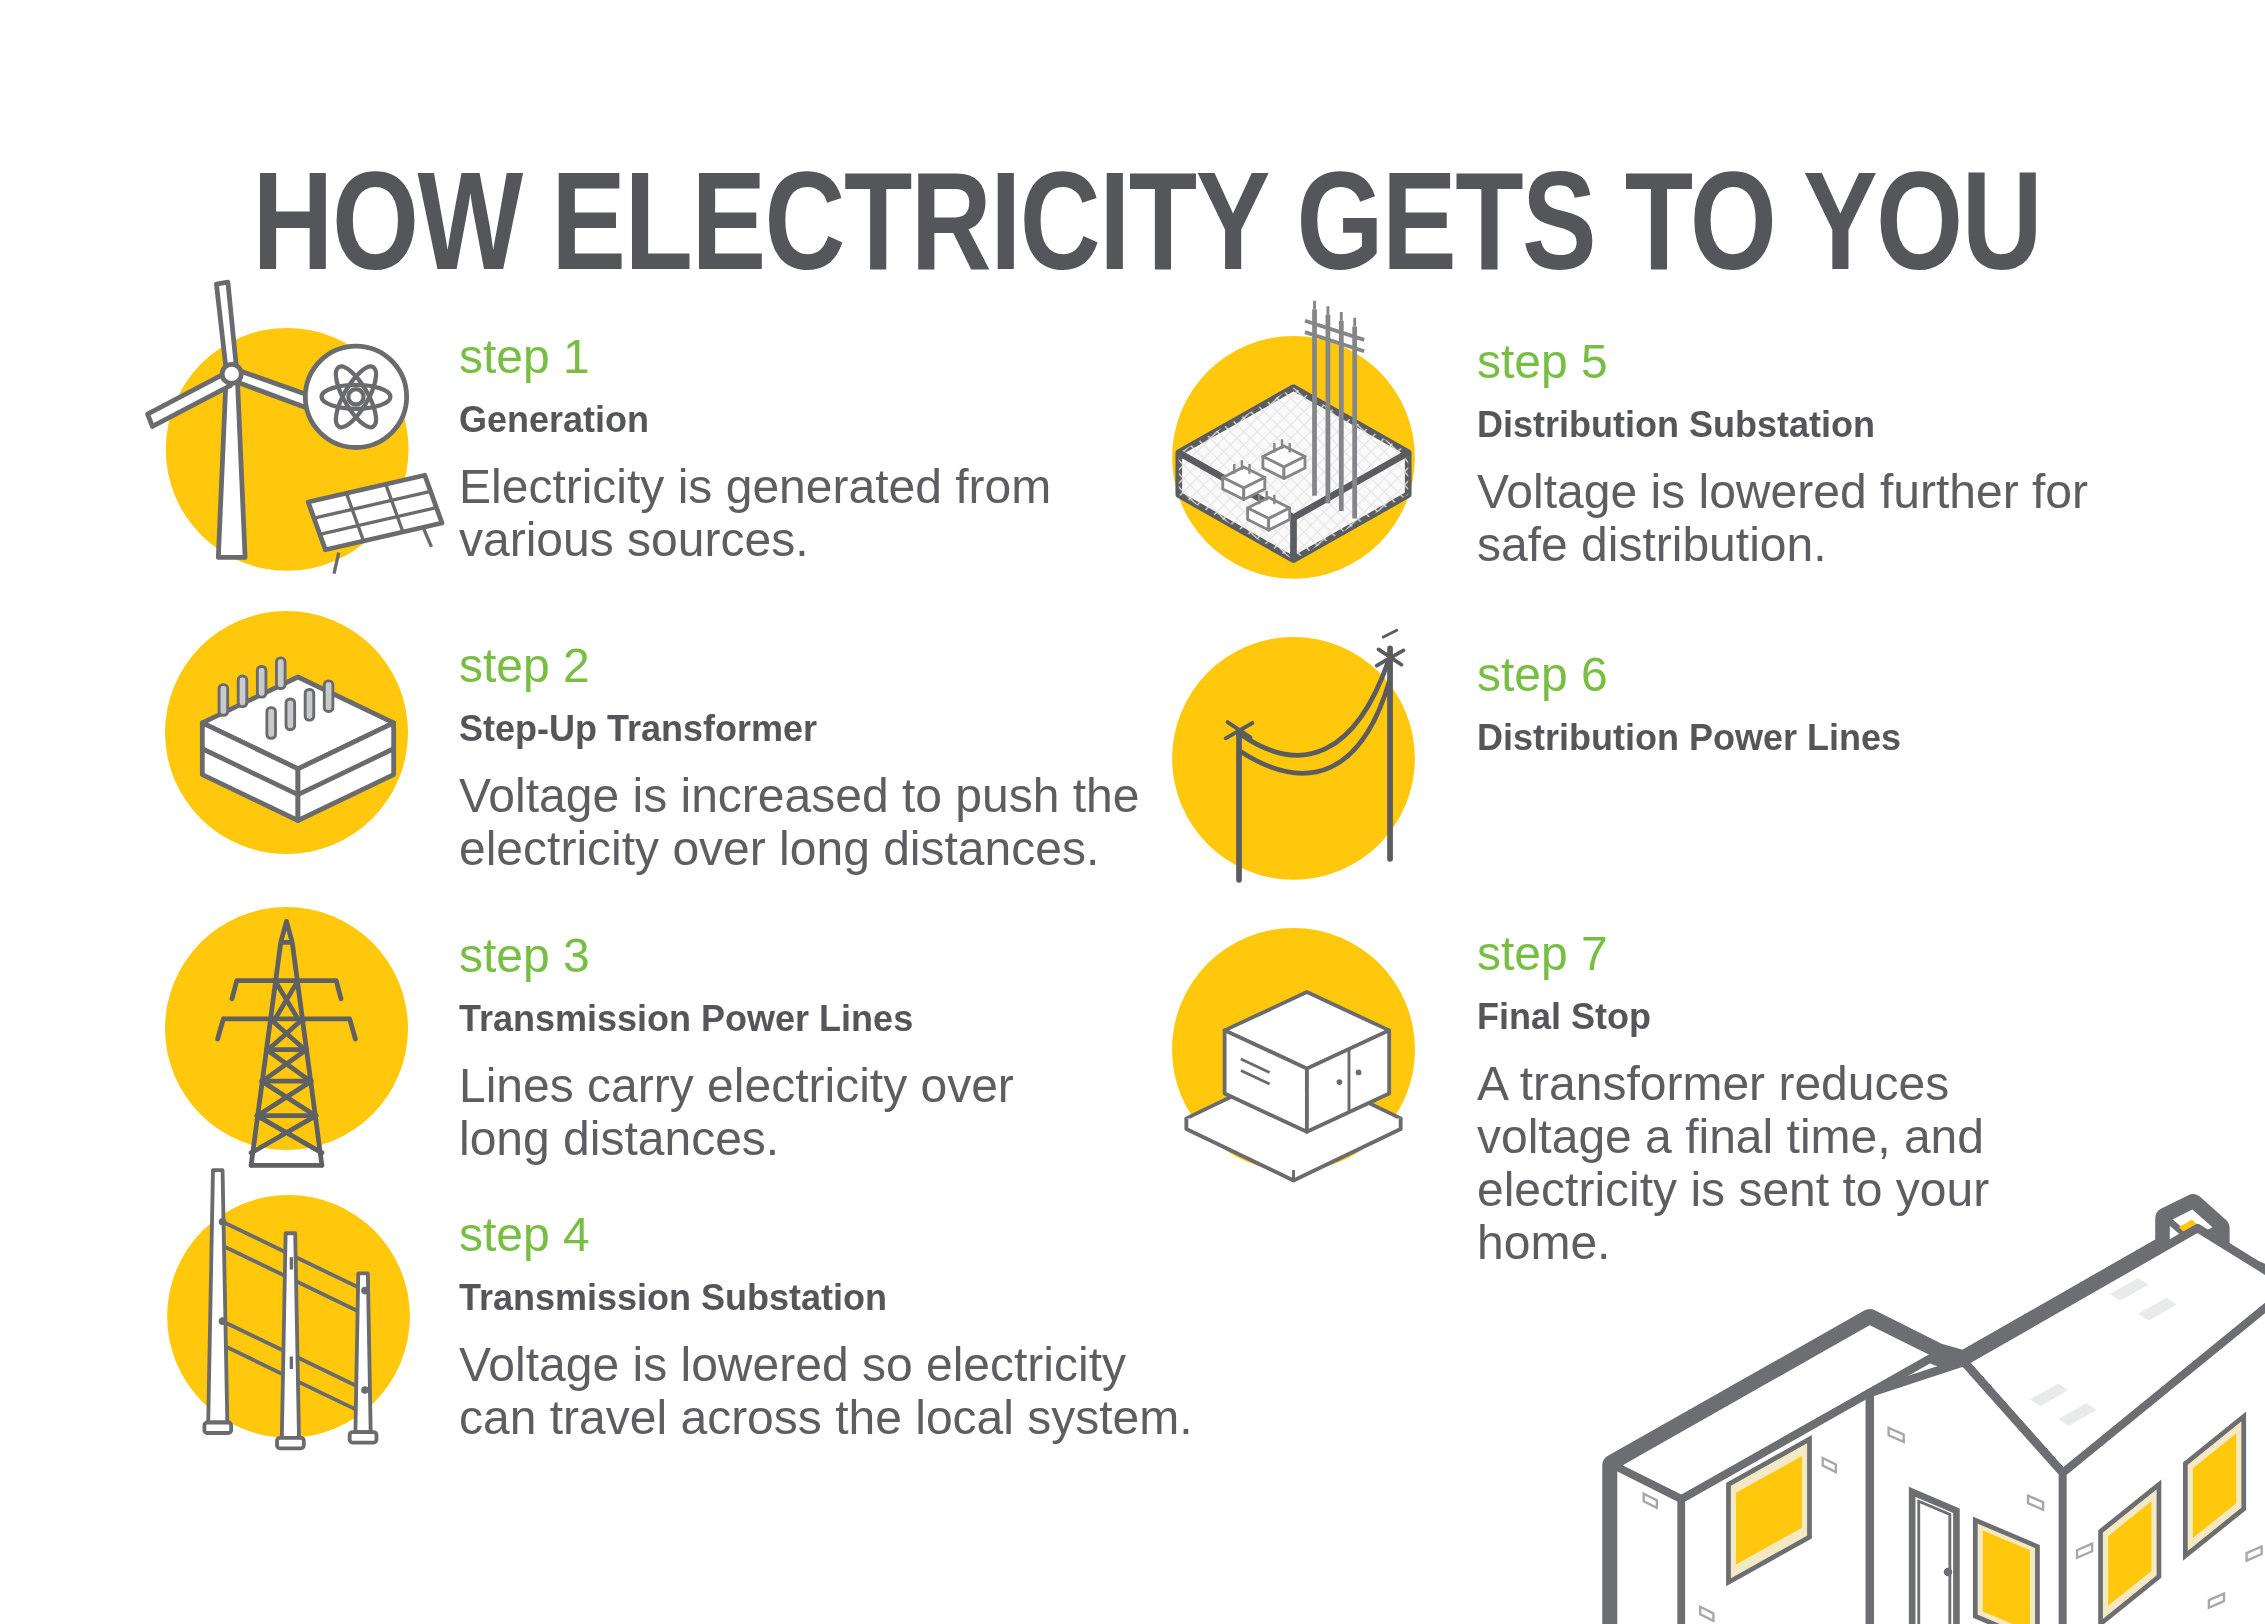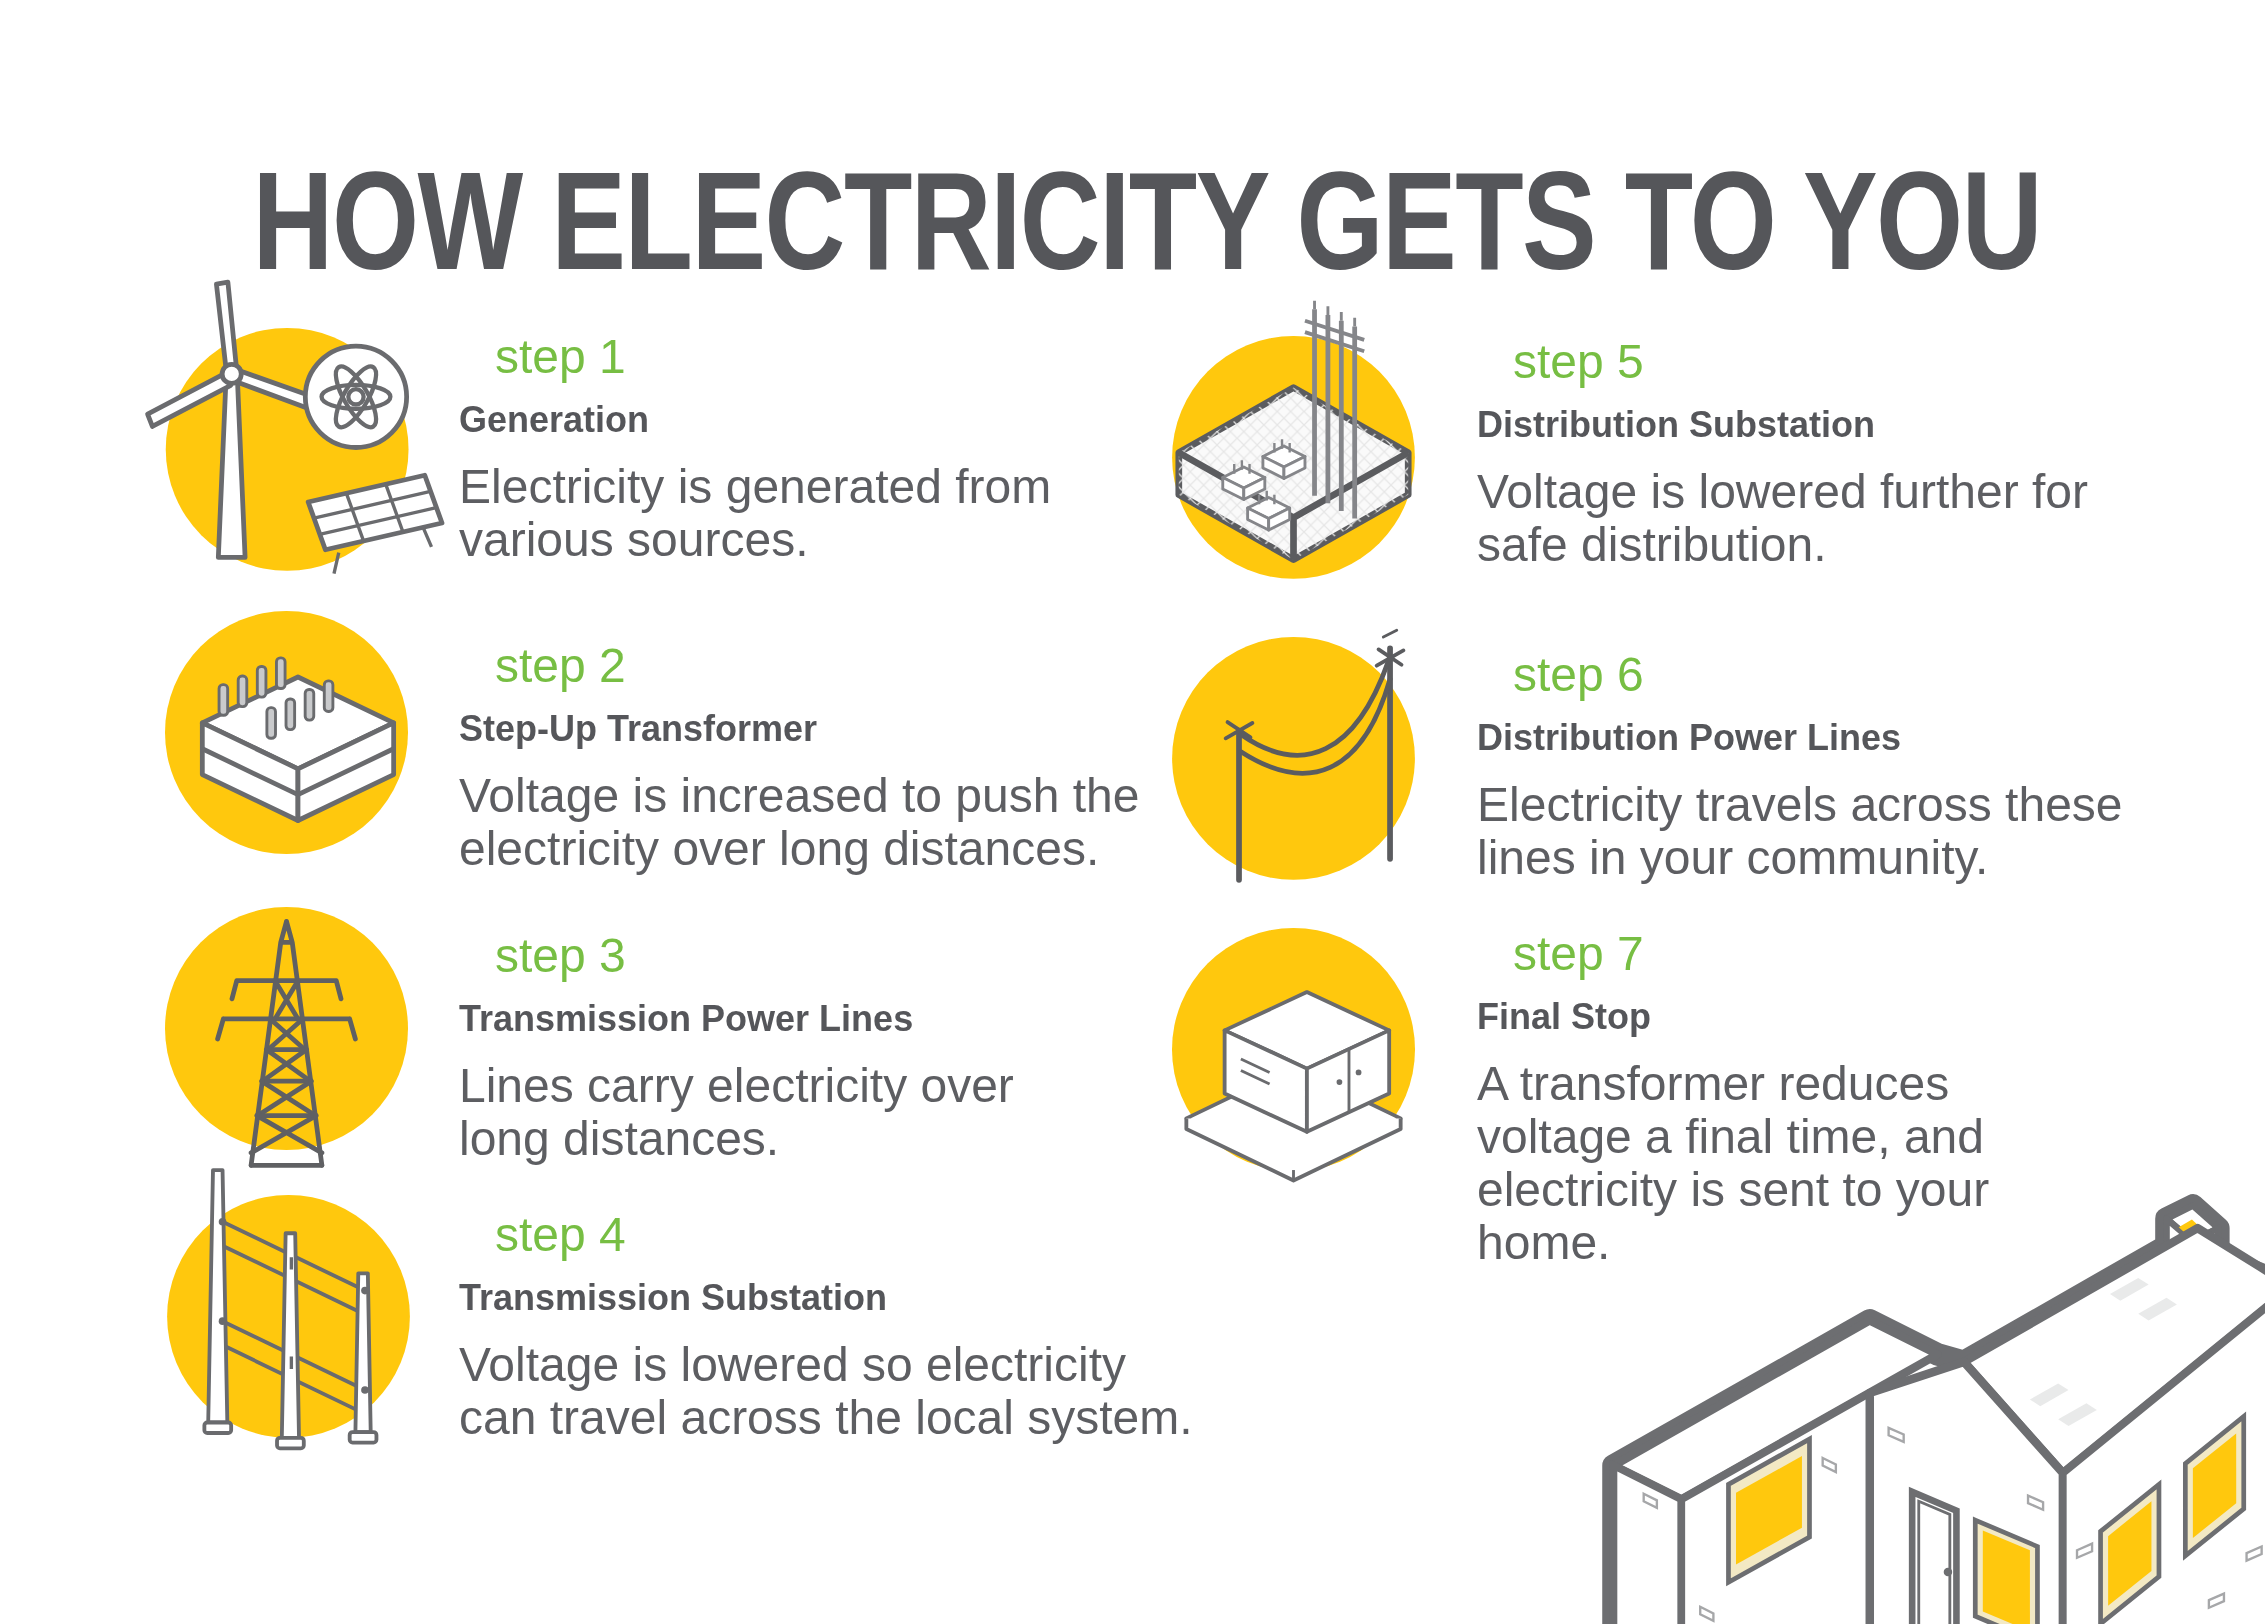--- a/index.html
+++ b/index.html
@@ -9,21 +9,21 @@
   }
   .title{
     position:absolute;top:151px;left:0;width:100%;text-align:right;white-space:nowrap;
   }
   .title span{
     display:inline-block;font-size:140px;line-height:1;font-weight:700;
     color:var(--heading,#55565A);transform:scaleX(0.80);transform-origin:center;
     letter-spacing:-1.9px;
   }
   .step{position:absolute;}
-  .step-label{font-size:48px;line-height:54px;color:var(--green,#77BE43);margin-bottom:7.6px;margin-left:36px;}
+  .step-label{font-size:48px;line-height:54px;color:var(--green,#77BE43);margin-bottom:7.6px;}
   .step-title{font-size:36px;line-height:55px;font-weight:700;color:var(--heading,#55565A);margin-bottom:13.4px;}
   .step-desc{font-size:48px;line-height:53px;color:var(--body,#5D5E62);white-space:pre-line;}
   .icon{position:absolute;overflow:visible;}
   .house{position:absolute;left:1587px;top:1181px;width:688px;height:471px;overflow:visible;}
 </style>
 </head>
 <body>
 
 <div class="canvas">
 
@@ -200,22 +200,20 @@
   <div class="step" style="left:1477px;top:335px;width:784px">
     <div class="step-label">step 5</div>
     <div class="step-title">Distribution Substation</div>
     <div class="step-desc">Voltage is lowered further for
 safe distribution.</div>
   </div>
 
   <div class="step" style="left:1477px;top:648px;width:784px">
     <div class="step-label">step 6</div>
     <div class="step-title">Distribution Power Lines</div>
-    <div class="step-desc">Electricity travels across these
-lines in your community.</div>
   </div>
 
   <div class="step" style="left:1477px;top:927px;width:669px">
     <div class="step-label">step 7</div>
     <div class="step-title">Final Stop</div>
     <div class="step-desc">A transformer reduces
 voltage a final time, and
 electricity is sent to your
 home.</div>
   </div>

